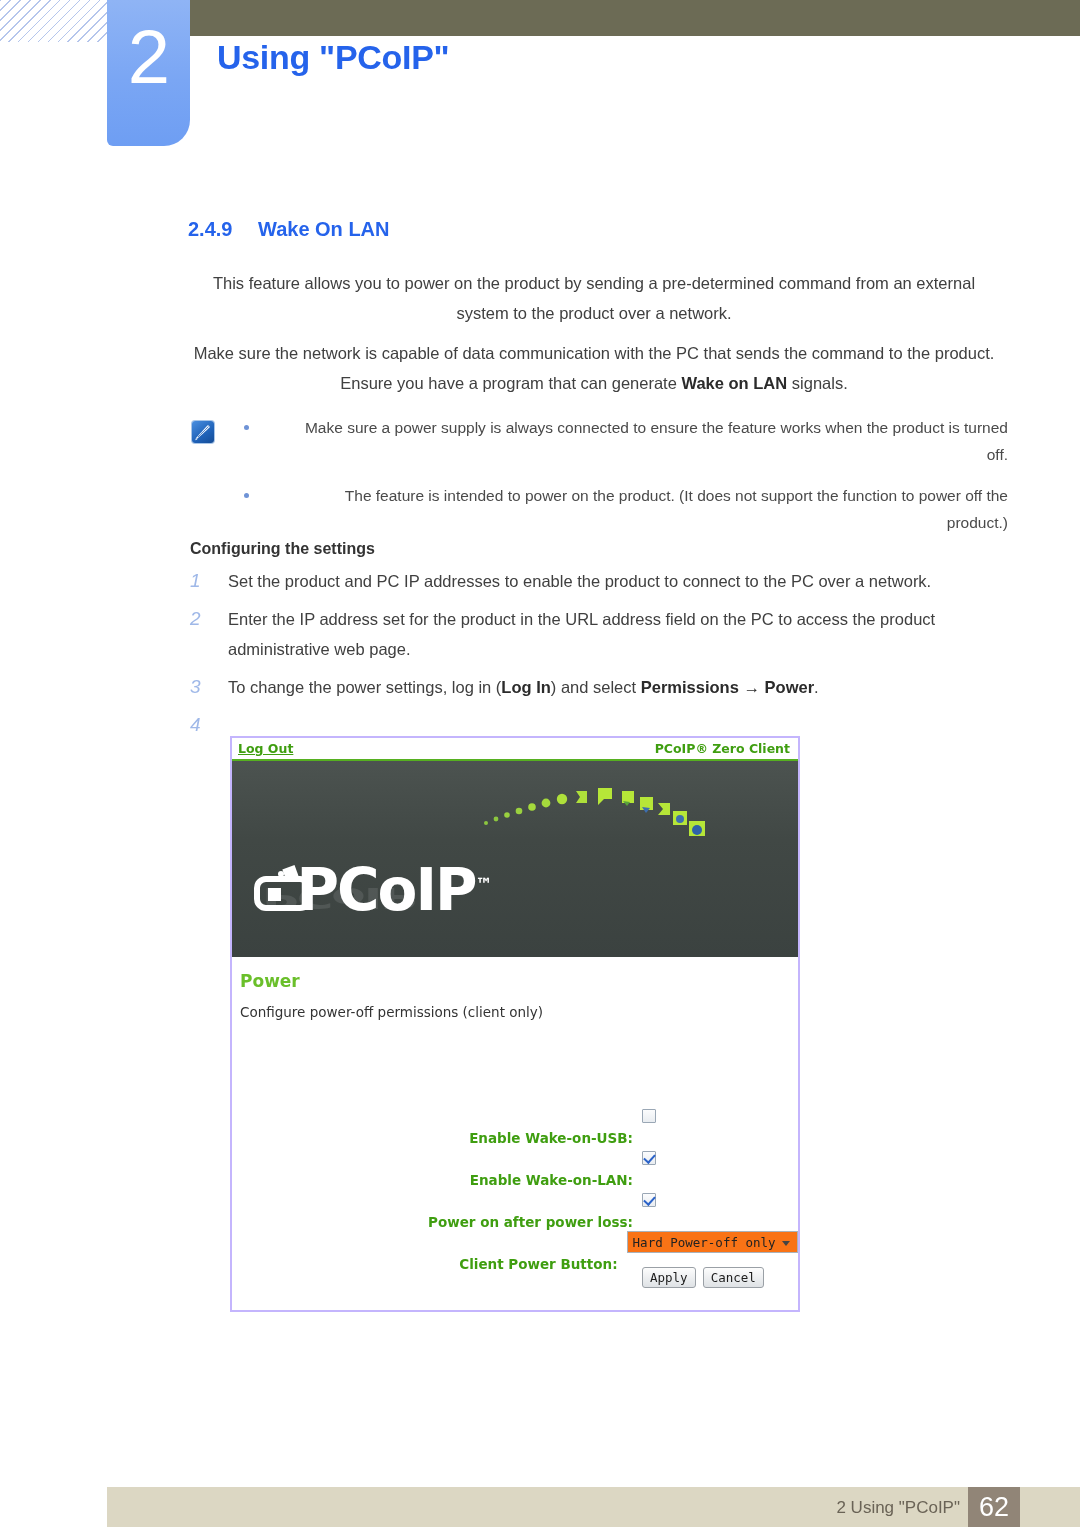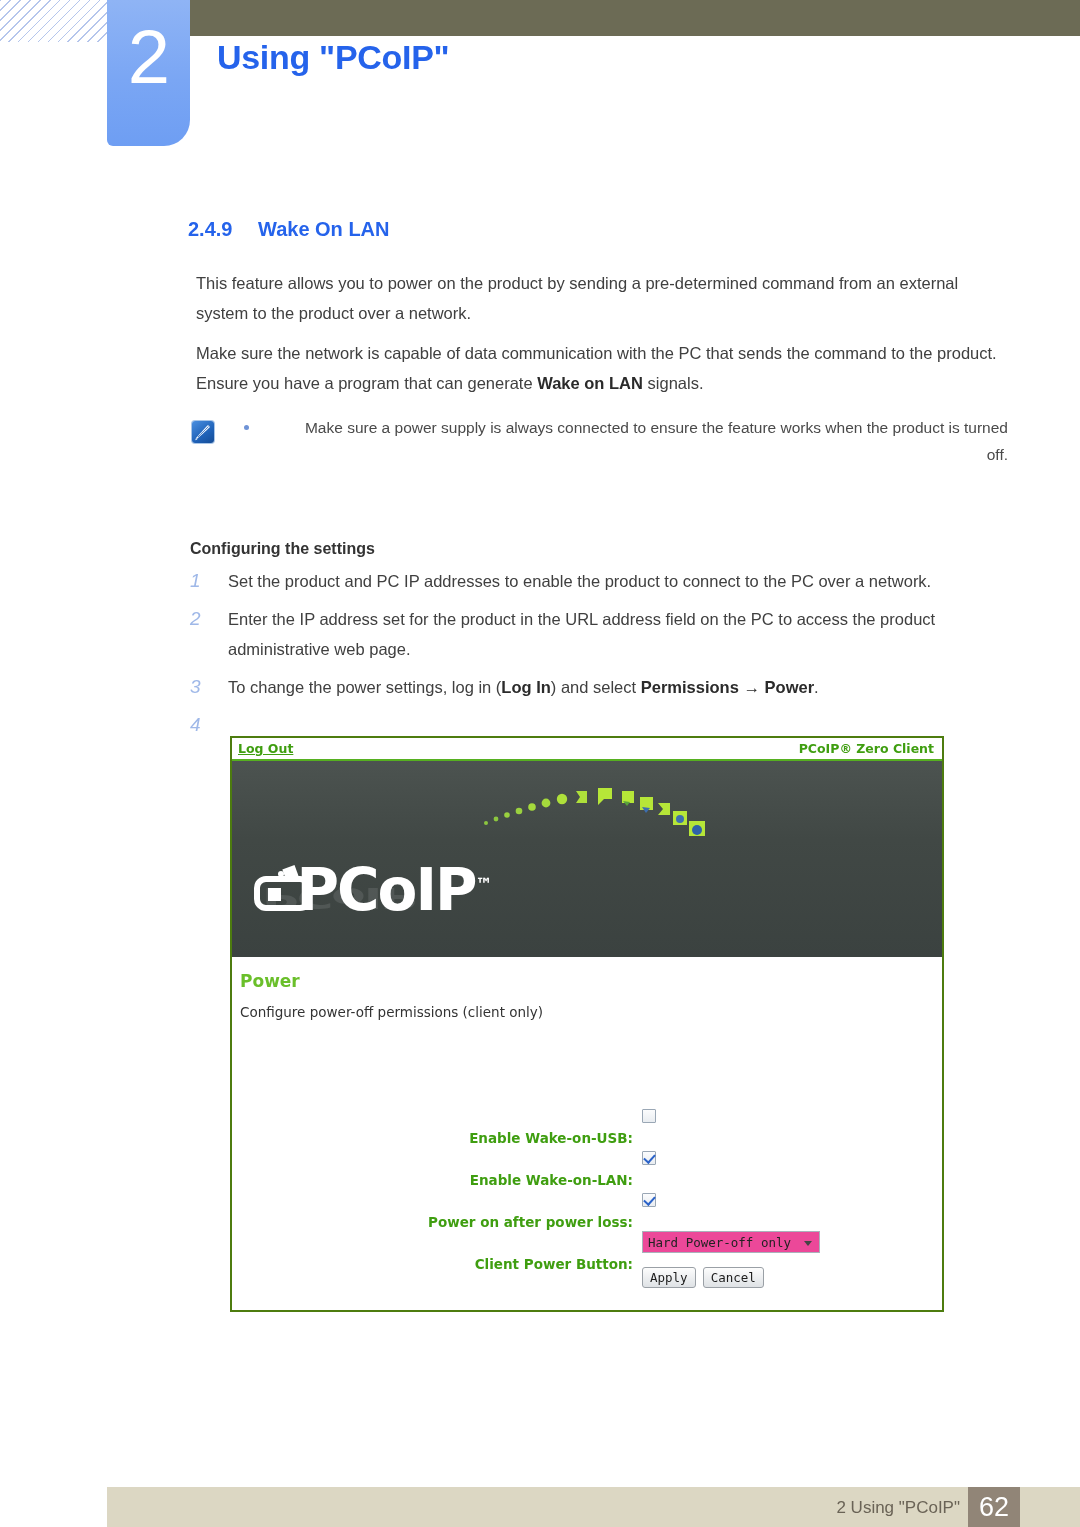--- a/index.html
+++ b/index.html
@@ -66,25 +66,26 @@
     left: 188px; top: 218px;
     font-size: 20px;
     font-weight: bold;
     color: #2563eb;
   }
   .sec-head .num { display: inline-block; width: 70px; }
 
   
   .body-col {
     position: absolute;
-    left: 196px;
+    left: 188px;
     width: 812px;
     font-size: 16.5px;
     line-height: 30px;
     color: #404040;
+    text-align: center;
   }
   .para1 { top: 268px; }
   .para2 { top: 338px; }
   strong { font-weight: bold; color: #2b2b2b; }
 
   
   .note-icon {
     position: absolute;
     left: 192px; top: 421px;
     width: 22px; height: 22px;
@@ -145,23 +146,23 @@
     font-size: 19px;
     font-style: italic;
     font-weight: 400;
     color: #9fb8e8;
   }
 
   
   .shot {
     position: absolute;
     left: 230px; top: 736px;
-    width: 714px; height: 576px;
+    width: 570px; height: 576px;
     background: #ffffff;
-    border: 2px solid #4d7c0f;
+    border: 2px solid #c4b5fd;
     box-sizing: border-box;
     overflow: hidden;
     font-family: "DejaVu Sans", sans-serif;
   }
   .shot-topbar {
     position: relative;
     height: 23px;
     background: #ffffff;
     border-bottom: 2px solid #56b020;
     box-sizing: border-box;
@@ -290,21 +291,21 @@
     position: absolute;
     left: 3px; top: 0px;
     width: 5px; height: 9px;
     border: solid #2b63c9;
     border-width: 0 2px 2px 0;
     transform: rotate(42deg);
   }
   .sel {
     width: 178px; height: 22px;
     border: 1px solid #a9b2bb;
-    background: #ec4899;
+    background: #f97316;
     box-sizing: border-box;
     position: relative;
     display: flex;
     align-items: center;
     font-family: "DejaVu Sans Mono", monospace;
     font-size: 12.5px;
     color: #222222;
     padding-left: 5px;
   }
   .sel .caret {
@@ -385,20 +386,24 @@
   <svg width="22" height="22" viewBox="0 0 22 22">
     <path d="M4 17 C7 14 12 8 16 4 L18 6 C14 10 8 15 5 18 Z" fill="#ffffff" opacity="0.92"></path>
     <path d="M4 17 L3.2 19.2 L5.4 18.4 Z" fill="#ffffff" opacity="0.85"></path>
     <path d="M6 16 C9 13 13 9 16.5 5.5" stroke="#2a6bc0" stroke-width="0.8" fill="none"></path>
   </svg>
 </div>
 <div class="note-list">
   <div class="note-item">
     <span class="dot"></span>
     <span>Make sure a power supply is always connected to ensure the feature works when the product is turned off.</span>
+  </div>
+  <div class="note-item">
+    <span class="dot"></span>
+    <span>The feature is intended to power on the product. (It does not support the function to power off the product.)</span>
   </div>
 </div>
 
 <div class="steps-title">Configuring the settings</div>
 <div class="steps">
   <div class="step">
     <span class="snum">1</span>
     <span>Set the product and PC IP addresses to enable the product to connect to the PC over a network.</span>
   </div>
   <div class="step">

